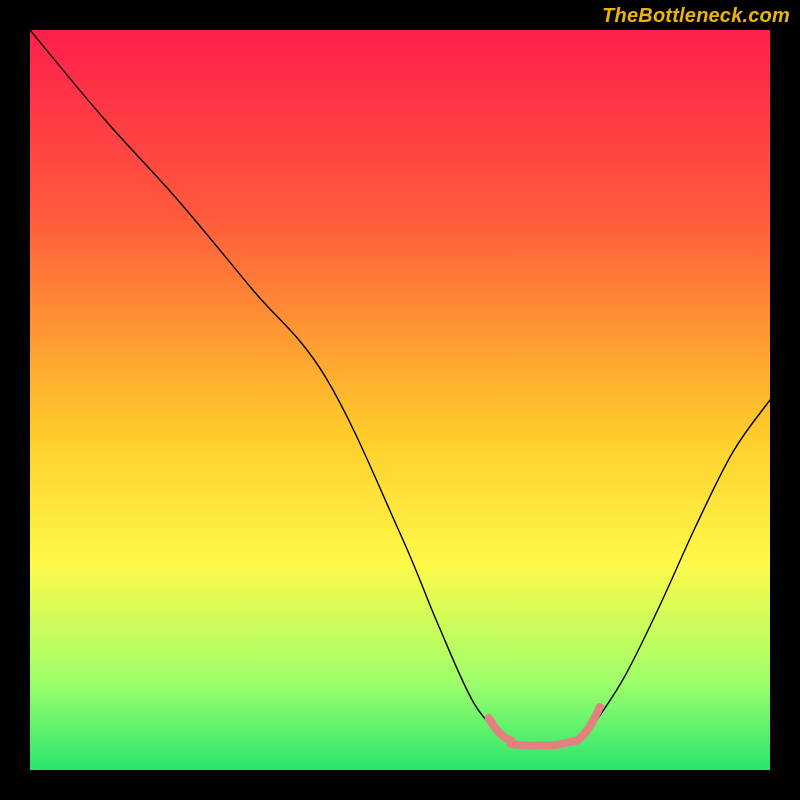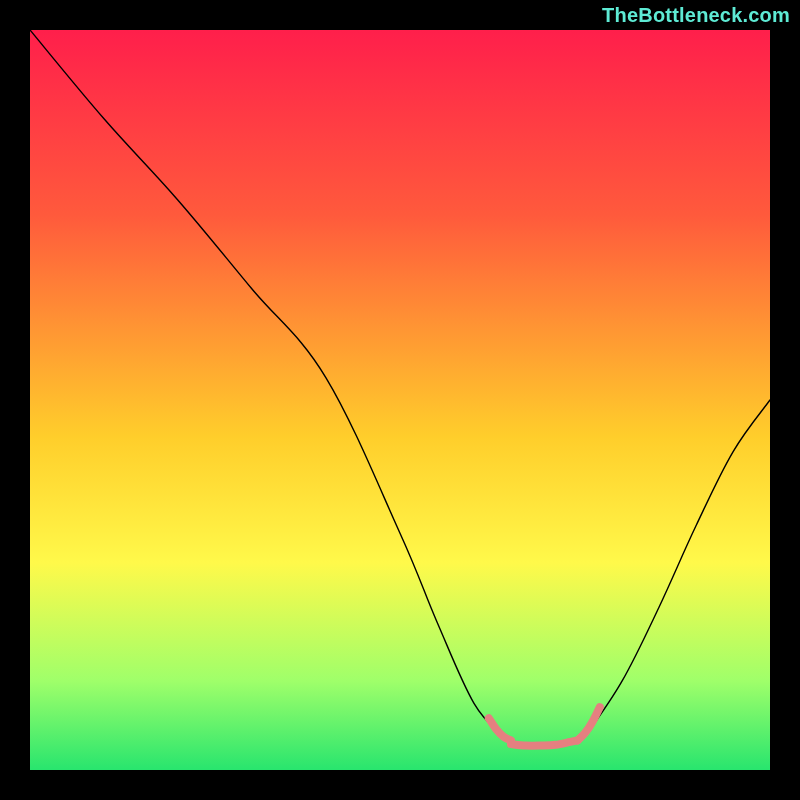--- a/index.html
+++ b/index.html
@@ -16,22 +16,23 @@
     width: 800px;
     height: 800px;
     background: #000;
   }
   .watermark {
     position: absolute;
     top: 4px;
     right: 10px;
     font-size: 20px;
     font-weight: bold;
-    color: #5eead4;
+    color: #eab308;
     letter-spacing: 0.2px;
+    font-style: italic;
   }
   .plot-area {
     position: absolute;
     left: 30px;
     top: 30px;
     width: 740px;
     height: 740px;
   }
   .plot-area svg {
     display: block;

